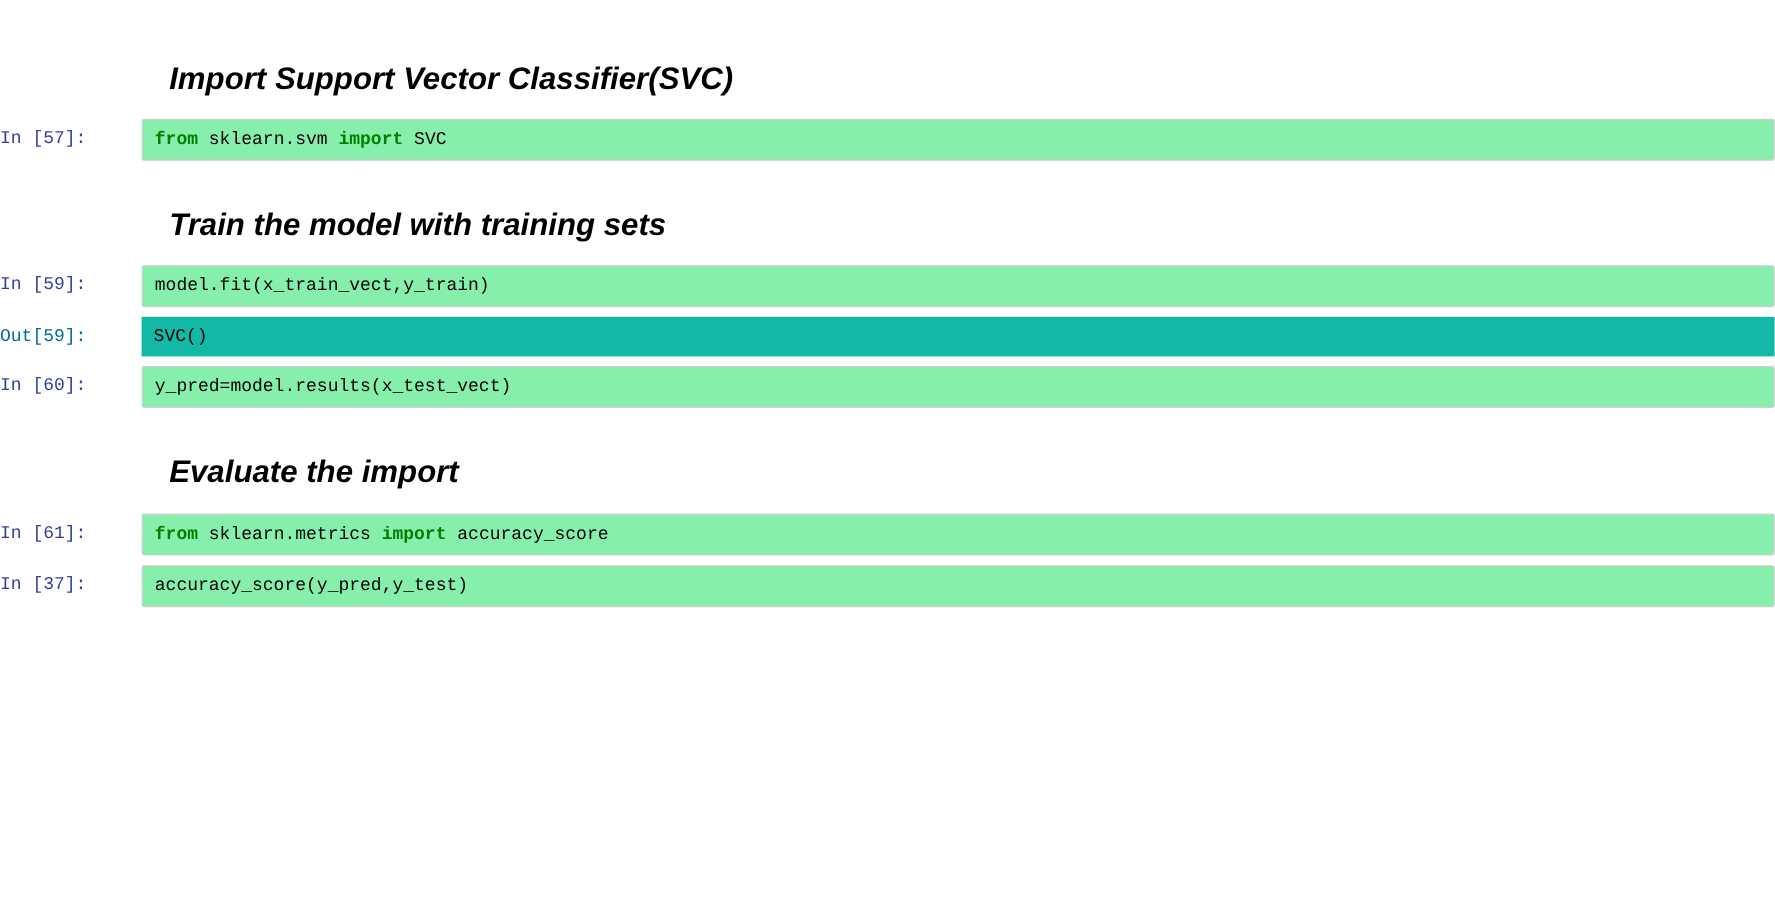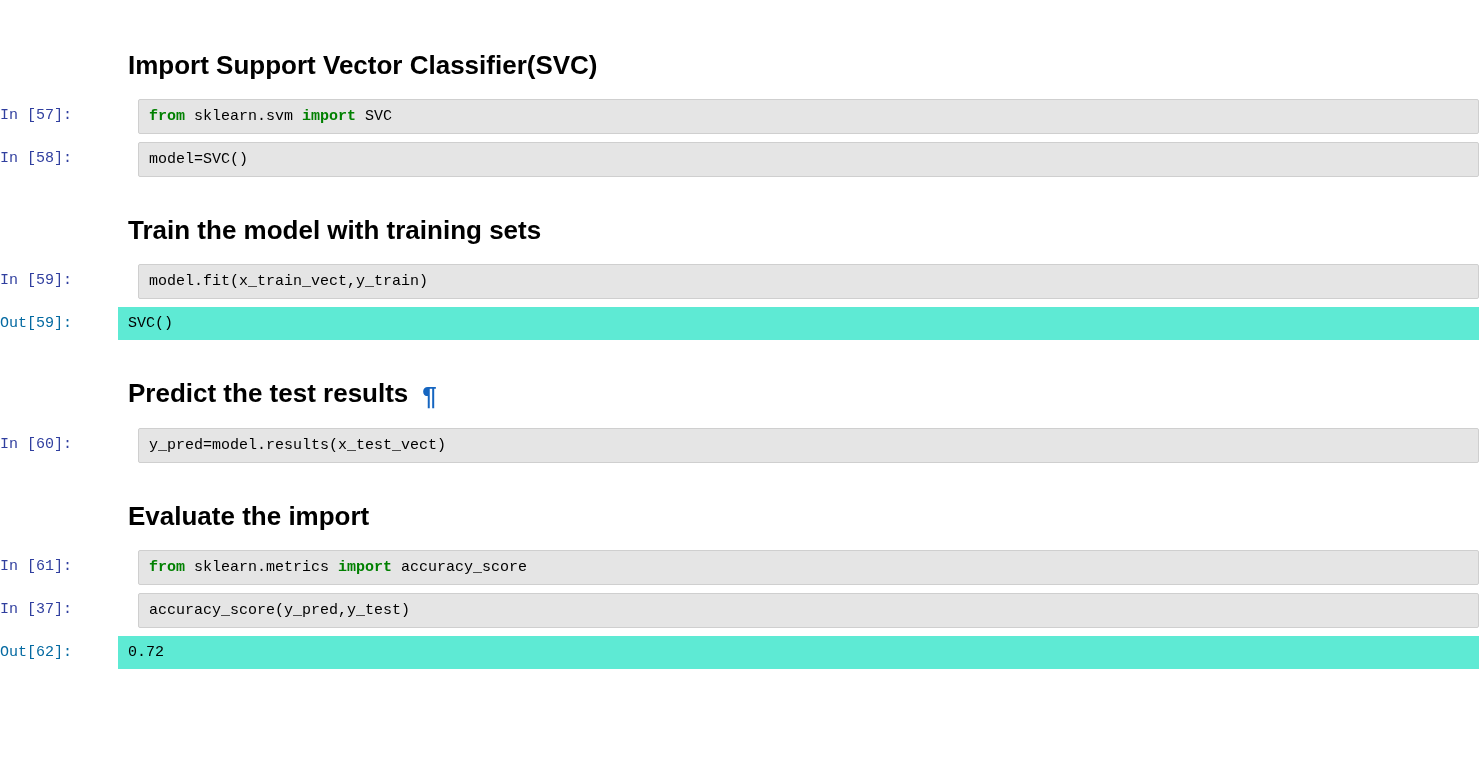--- a/index.html
+++ b/index.html
@@ -29,42 +29,42 @@
   }
   .prompt.in { color: #303F9F; }
   .prompt.out { color: #0369a1; } 
   .cell-body {
     flex: 1 1 auto;
     min-width: 0;
   }
   .code-input {
     border: 1px solid #cfcfcf;
     border-radius: 2px;
-    background: #e5e5e5;
+    background: #86efac;
     padding: 6px 10px;
     font-family: "SFMono-Regular", Consolas, "Liberation Mono", Menlo, monospace;
     font-size: 15px;
     line-height: 1.4;
     white-space: pre;
     overflow: hidden;
-    margin-left: 20px;
   }
   .output-text {
     padding: 6px 10px;
     font-family: "SFMono-Regular", Consolas, "Liberation Mono", Menlo, monospace;
     font-size: 15px;
     line-height: 1.4;
-    background: #5eead4;
+    background: #14b8a6;
   }
   h2.md-heading {
-    margin: 30px 0 18px 0;
+    margin: 30px 0 18px 13px;
     font-size: 26px;
     font-weight: 700;
     line-height: 1.2;
     padding-left: 0;
+    font-style: italic;
   }
   .md-cell {
     display: flex;
   }
   .md-cell .prompt { flex: 0 0 110px; }
   .md-cell .cell-body { padding-left: 10px; }
   .pilcrow {
     color: #1565C0;
     font-weight: 700;
     margin-left: 14px;
@@ -89,26 +89,20 @@
     </div>
   </div>
 
   <div class="cell">
     <div class="prompt in">In [57]:</div>
     <div class="cell-body">
       <div class="code-input"><span></span><span class="kw">from</span><span> sklearn.svm </span><span class="kw">import</span><span> SVC</span><span></span></div>
     </div>
   </div>
 
-  <div class="cell">
-    <div class="prompt in">In [58]:</div>
-    <div class="cell-body">
-      <div class="code-input"><span>model=SVC()</span></div>
-    </div>
-  </div>
 
   <div class="md-cell">
     <div class="prompt"></div>
     <div class="cell-body">
       <h2 class="md-heading">
         <span>Train the model with training sets</span>
       </h2>
     </div>
   </div>
 
@@ -118,28 +112,20 @@
       <div class="code-input"><span>model.fit(x_train_vect,y_train)</span></div>
     </div>
   </div>
   <div class="cell">
     <div class="prompt out">Out[59]:</div>
     <div class="cell-body">
       <div class="output-text">SVC()</div>
     </div>
   </div>
 
-  <div class="md-cell">
-    <div class="prompt"></div>
-    <div class="cell-body">
-      <h2 class="md-heading">
-        <span>Predict the test results</span><span class="pilcrow">¶</span>
-      </h2>
-    </div>
-  </div>
 
   <div class="cell">
     <div class="prompt in">In [60]:</div>
     <div class="cell-body">
       <div class="code-input"><span>y_pred=model.results(x_test_vect)</span></div>
     </div>
   </div>
 
   <div class="md-cell">
     <div class="prompt"></div>
@@ -156,20 +142,14 @@
       <div class="code-input"><span></span><span class="kw">from</span><span> sklearn.metrics </span><span class="kw">import</span><span> accuracy_score</span><span></span></div>
     </div>
   </div>
 
   <div class="cell">
     <div class="prompt in">In [37]:</div>
     <div class="cell-body">
       <div class="code-input"><span>accuracy_score(y_pred,y_test)</span></div>
     </div>
   </div>
-  <div class="cell">
-    <div class="prompt out">Out[62]:</div>
-    <div class="cell-body">
-      <div class="output-text">0.72</div>
-    </div>
-  </div>
 
 </div>
 
 </body></html>

